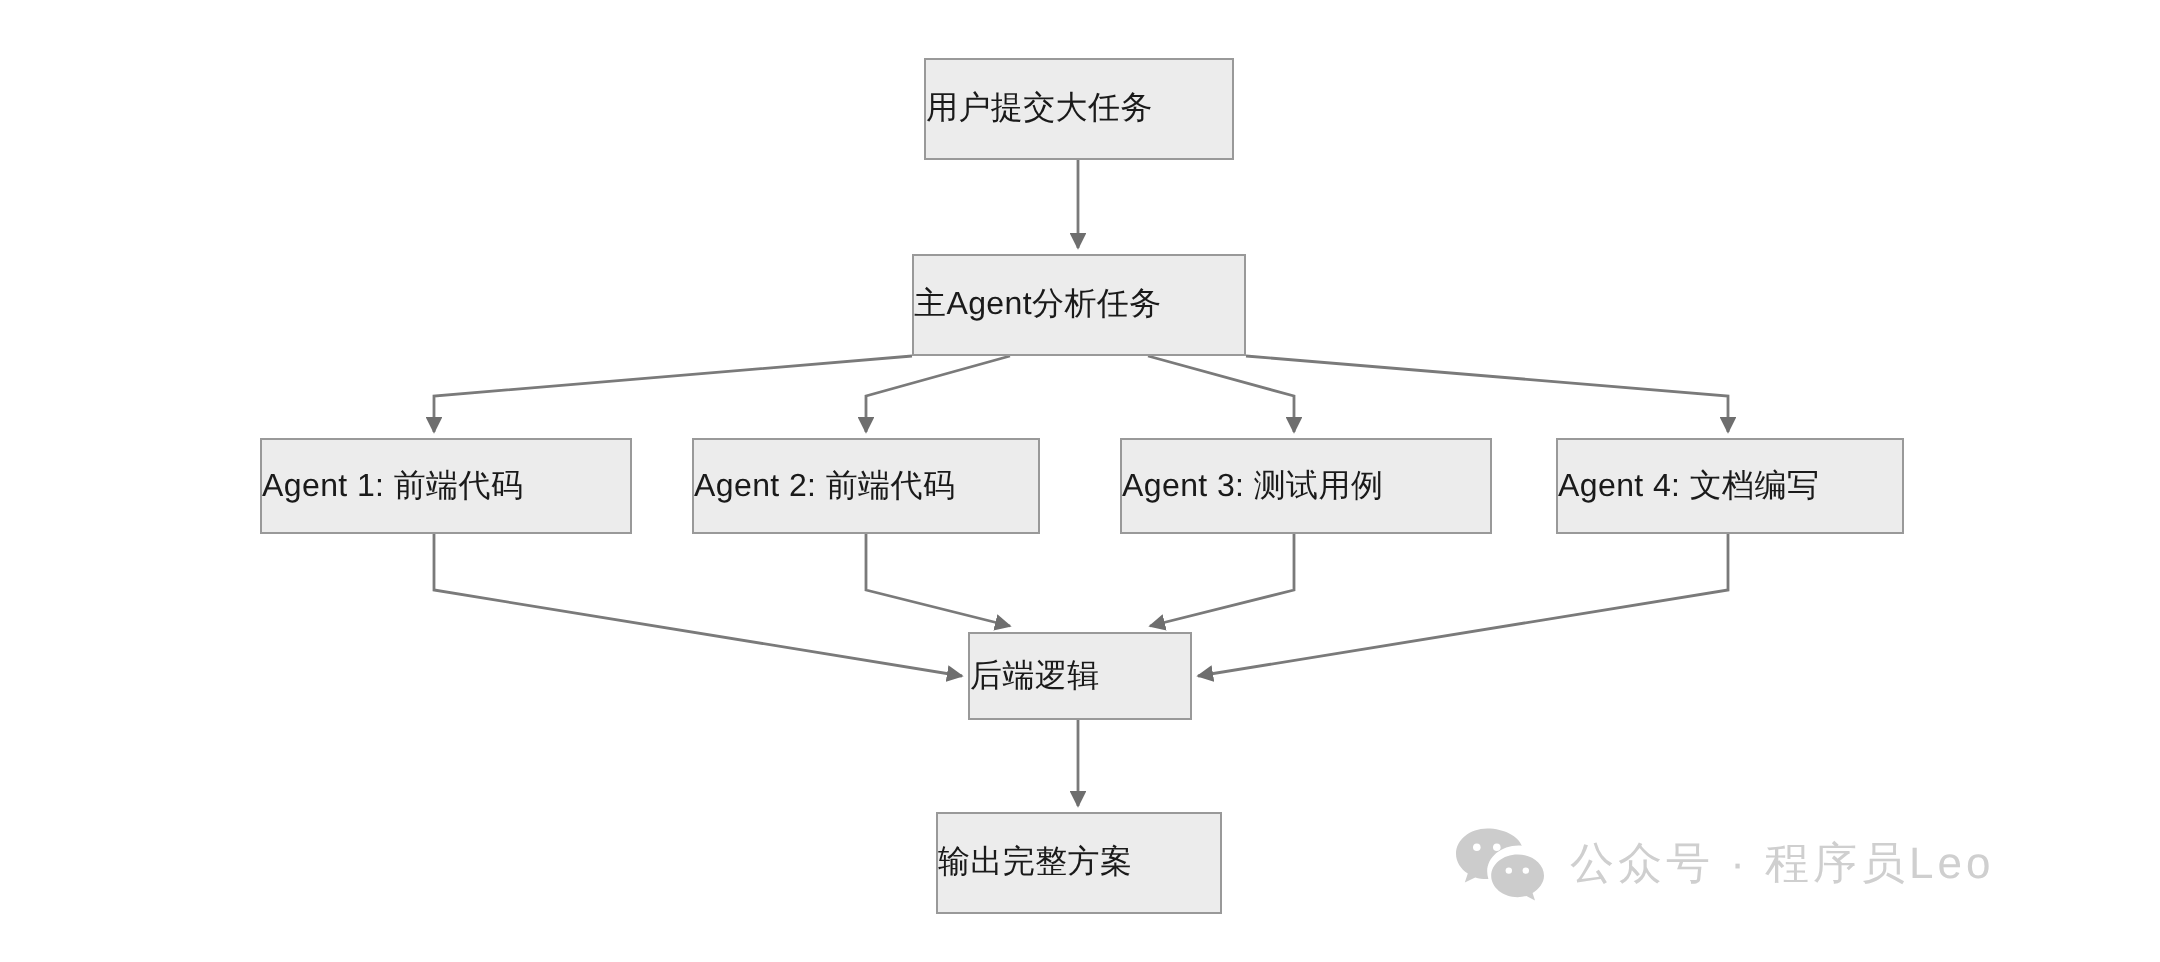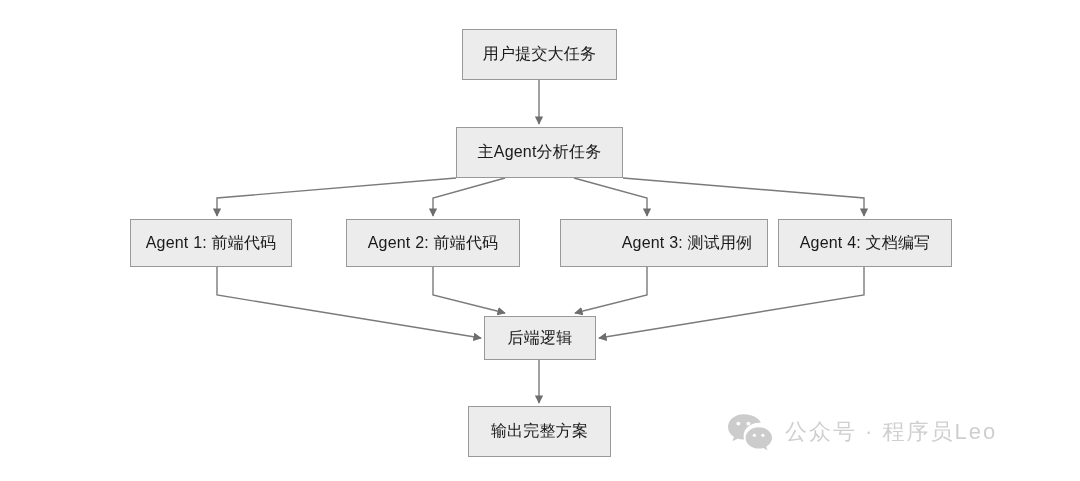--- a/index.html
+++ b/index.html
@@ -22,21 +22,21 @@
     width: 1080px;
     height: 481px;
   }
   .node {
     position: absolute;
     box-sizing: border-box;
     background: #ececec;
     border: 1px solid #999999;
     display: flex;
     align-items: center;
-    justify-content: center;
+    justify-content: flex-start;
     color: #1a1a1a;
     font-size: 16px;
     letter-spacing: 0.2px;
     white-space: nowrap;
     z-index: 2;
   }
   .watermark {
     position: absolute;
     display: flex;
     align-items: center;
@@ -85,29 +85,29 @@
   </svg>
 
   <div class="node" style="left:462px; top:29px; width:155px; height:51px;">
     <span>用户提交大任务</span>
   </div>
 
   <div class="node" style="left:456px; top:127px; width:167px; height:51px;">
     <span>主Agent分析任务</span>
   </div>
 
-  <div class="node" style="left:130px; top:219px; width:162px; height:48px;">
+  <div class="node" style="left:130px; top:219px; width:186px; height:48px;">
     <span>Agent 1: 前端代码</span>
   </div>
 
   <div class="node" style="left:346px; top:219px; width:174px; height:48px;">
     <span>Agent 2: 前端代码</span>
   </div>
 
-  <div class="node" style="left:560px; top:219px; width:208px; height:48px;padding-left:46px;">
+  <div class="node" style="left:560px; top:219px; width:186px; height:48px;">
     <span>Agent 3: 测试用例</span>
   </div>
 
   <div class="node" style="left:778px; top:219px; width:174px; height:48px;">
     <span>Agent 4: 文档编写</span>
   </div>
 
   <div class="node" style="left:484px; top:316px; width:112px; height:44px;">
     <span>后端逻辑</span>
   </div>

